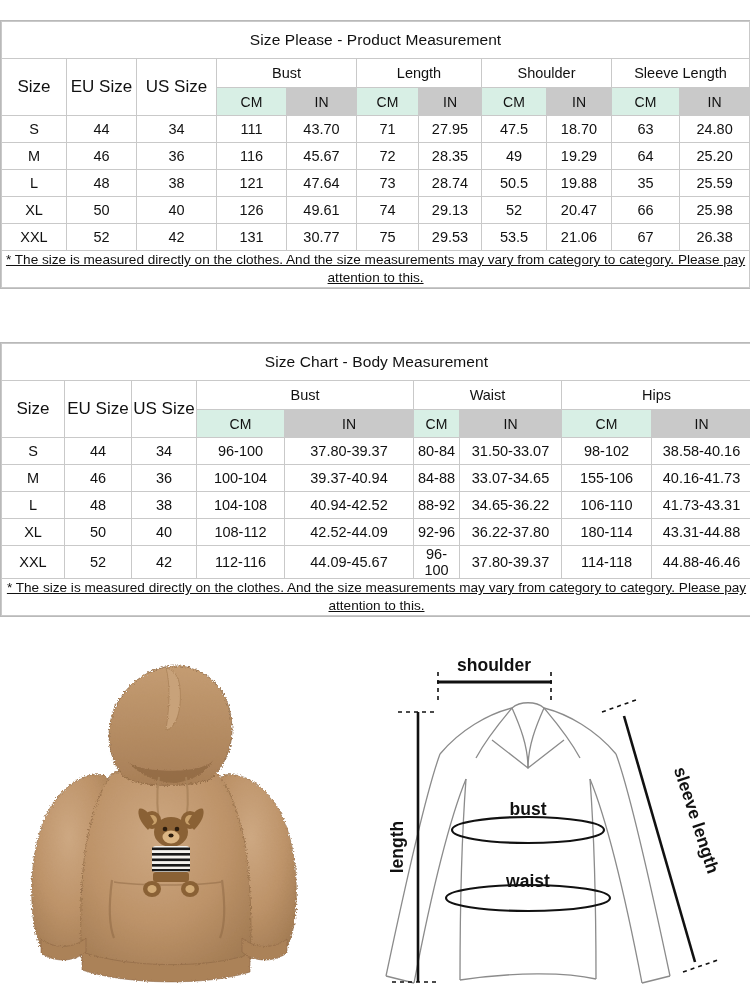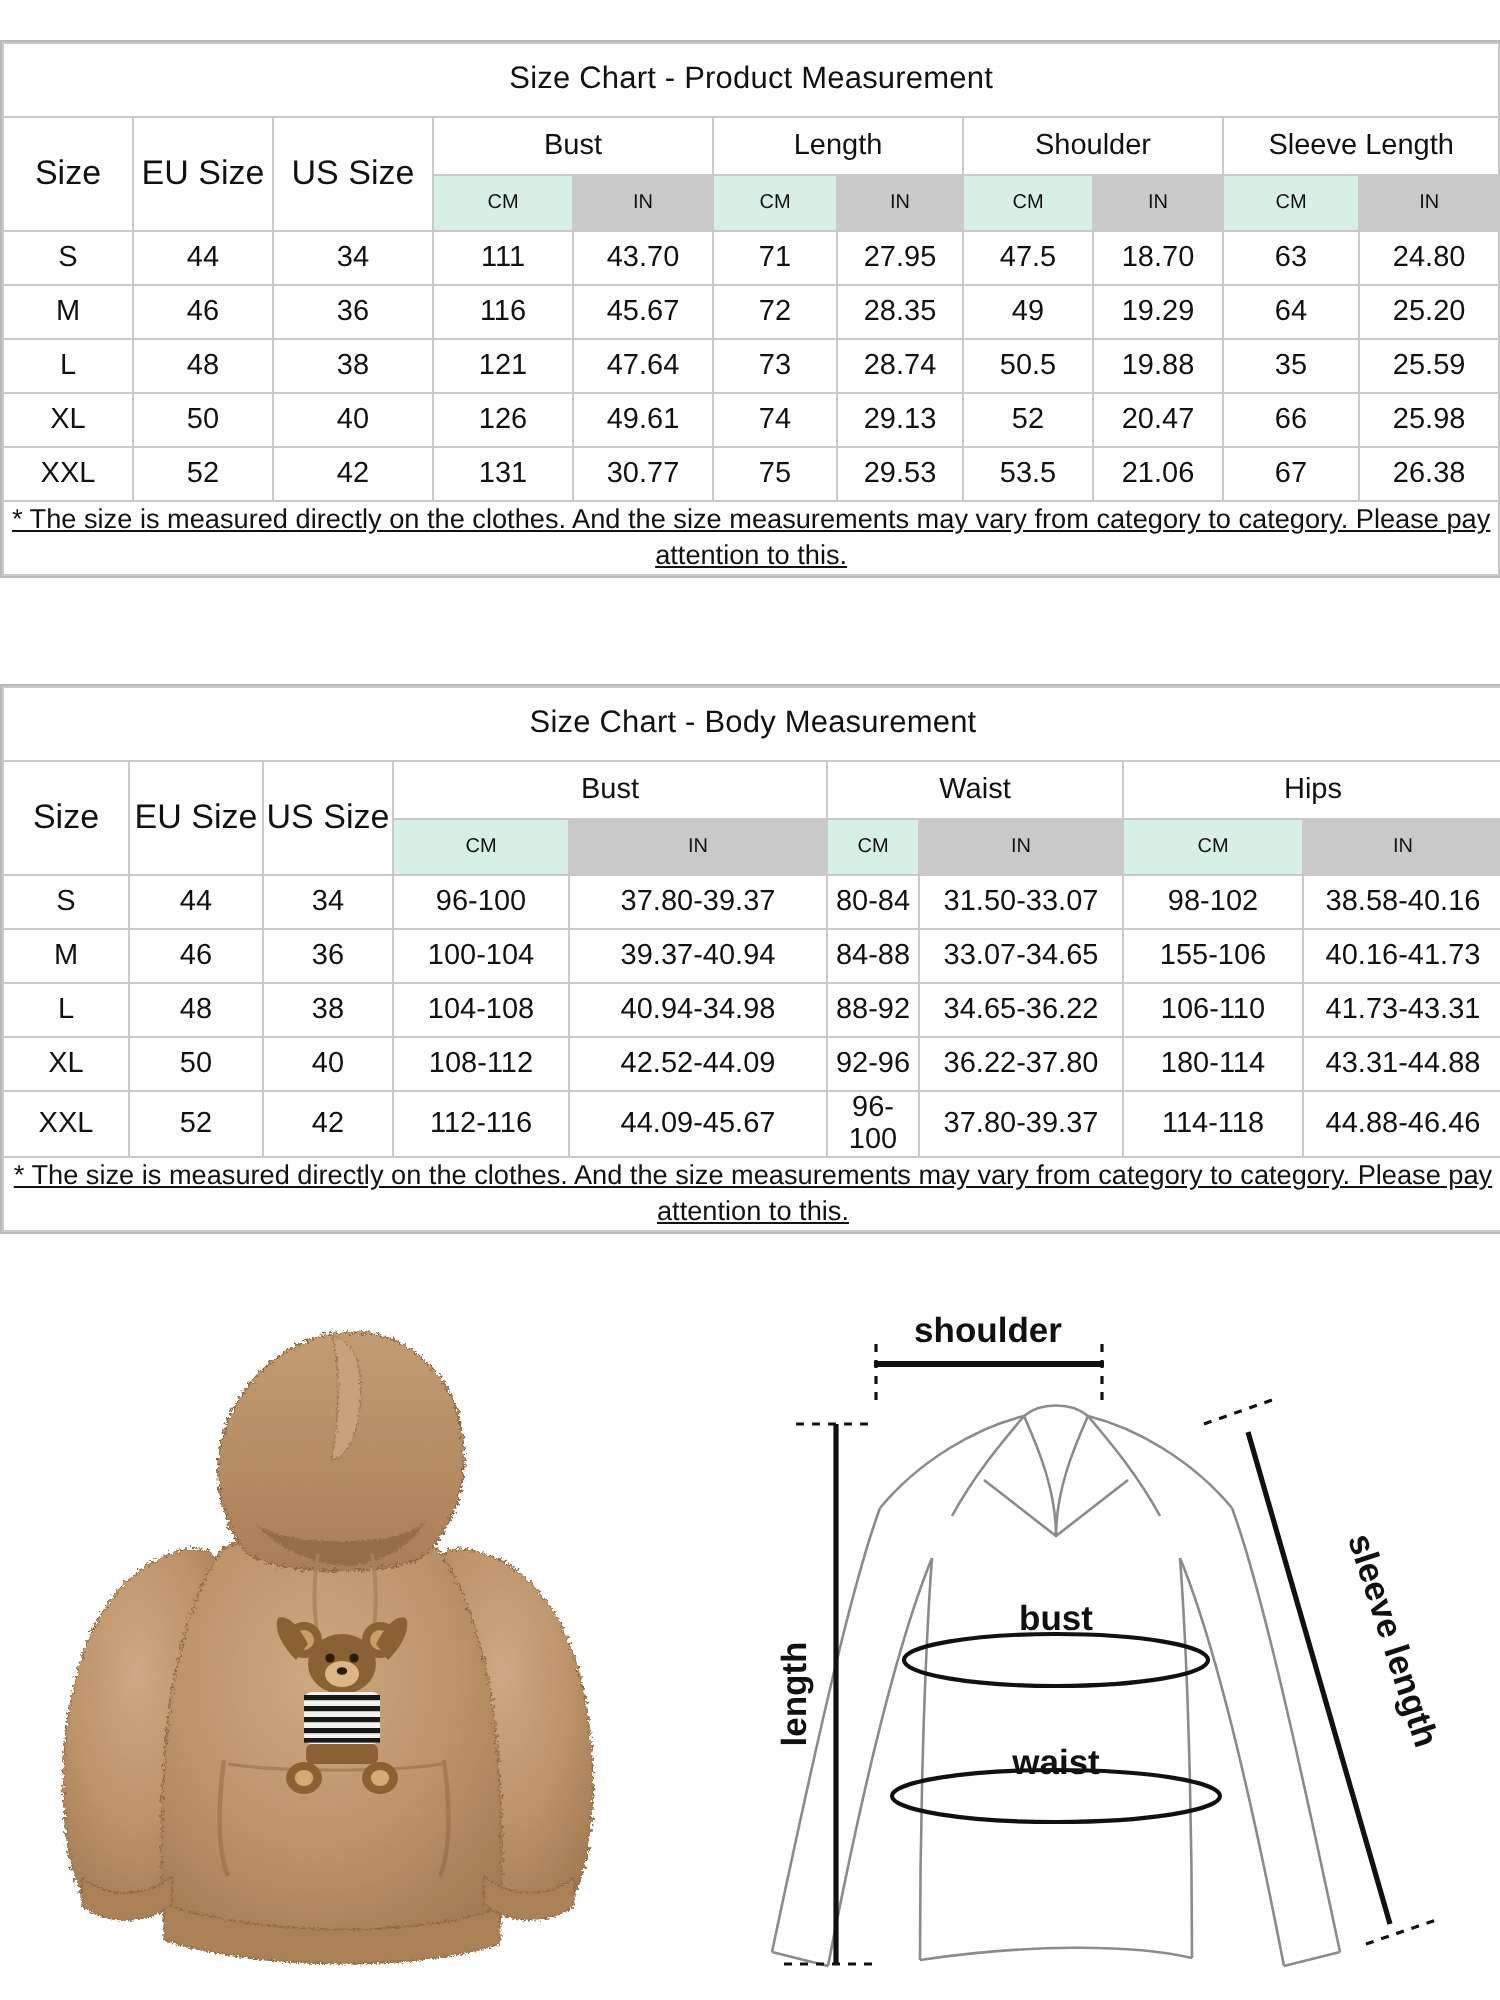--- a/index.html
+++ b/index.html
@@ -37,21 +37,21 @@
     background:#fff;
   }
   .title-cell{
     height:36px;
     font-size:15.5px;
     font-weight:bold;
     letter-spacing:.1px;
     border:1px solid #c9c9c9;
   }
   .grp-cell{height:28px;font-size:14.5px;}
-  .unit-cell{height:27px;font-size:10px;}
+  .unit-cell{height:27px;font-size:14px;}
   .unit-cm{background:#d8efe5 !important;}
   .unit-in{background:#c9c9c9 !important;}
   .idx-cell{font-size:17px;}
   .data-cell{height:26px;font-size:14.5px;}
   .note-row td{
     border:1px solid #c9c9c9;
     text-align:left;
     font-size:13.6px;
     line-height:1.33;
     padding:3px 4px 5px 4px;
@@ -83,21 +83,21 @@
           <col style="width:70px">
         <col style="width:62px">
           <col style="width:63px">
         <col style="width:65px">
           <col style="width:65px">
         <col style="width:68px">
           <col style="width:70px">
       </colgroup>
       <tbody>
         <tr>
-          <td class="title-cell" colspan="11">Size Chart - Product Measurement</td>
+          <td class="title-cell" colspan="11">Size Please - Product Measurement</td>
         </tr>
         <tr>
           <td class="idx-cell" rowspan="2">Size</td>
           <td class="idx-cell" rowspan="2">EU Size</td>
           <td class="idx-cell" rowspan="2">US Size</td>
           <td class="grp-cell" colspan="2">Bust</td>
           <td class="grp-cell" colspan="2">Length</td>
           <td class="grp-cell" colspan="2">Shoulder</td>
           <td class="grp-cell" colspan="2">Sleeve Length</td>
         </tr>
@@ -239,21 +239,21 @@
           <td class="data-cell">84-88</td>
           <td class="data-cell">33.07-34.65</td>
           <td class="data-cell">155-106</td>
           <td class="data-cell">40.16-41.73</td>
         </tr>
         <tr>
           <td class="data-cell">L</td>
           <td class="data-cell">48</td>
           <td class="data-cell">38</td>
           <td class="data-cell">104-108</td>
-          <td class="data-cell">40.94-34.98</td>
+          <td class="data-cell">40.94-42.52</td>
           <td class="data-cell">88-92</td>
           <td class="data-cell">34.65-36.22</td>
           <td class="data-cell">106-110</td>
           <td class="data-cell">41.73-43.31</td>
         </tr>
         <tr>
           <td class="data-cell">XL</td>
           <td class="data-cell">50</td>
           <td class="data-cell">40</td>
           <td class="data-cell">108-112</td>

